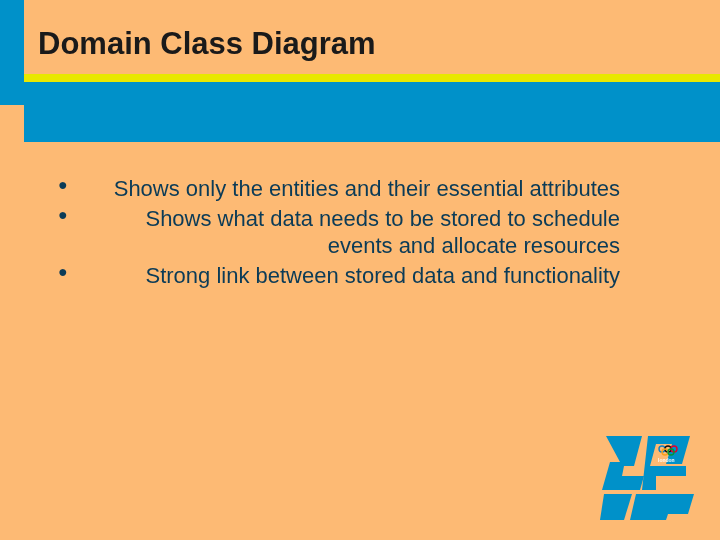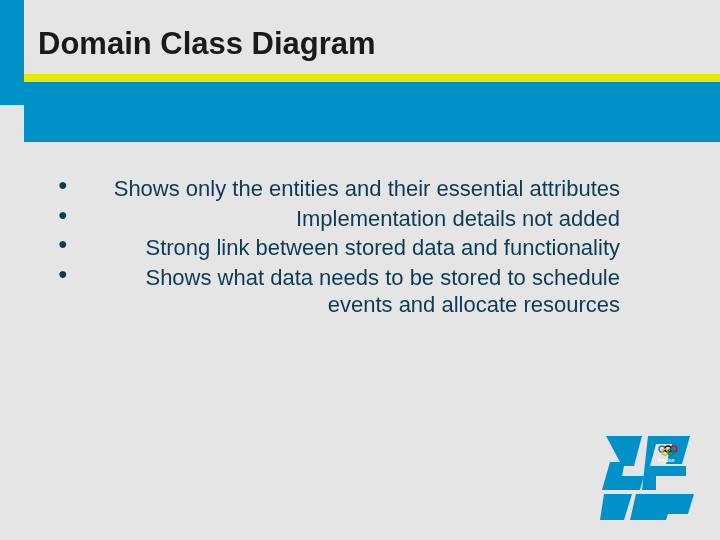--- a/index.html
+++ b/index.html
@@ -8,21 +8,21 @@
     width: 720px;
     height: 540px;
     font-family: Arial, Helvetica, sans-serif;
     background: #ffffff;
     overflow: hidden;
   }
   .slide {
     position: relative;
     width: 720px;
     height: 540px;
-    background: #e5e5e5;
+    background: #fdba74;
   }
   .side-band {
     position: absolute;
     top: 0;
     left: 0;
     width: 24px;
     height: 105px;
     background: #0091c9;
   }
   .title-area {
@@ -99,23 +99,22 @@
   <div class="title-area">
     <h1 class="title">Domain Class Diagram</h1>
   </div>
 
   <div class="yellow-line"></div>
   <div class="blue-band"></div>
 
   <div class="content">
     <ul class="bullets">
       <li>Shows only the entities and their essential attributes</li>
-      <li>Implementation details not added</li>
+      <li>Shows what data needs to be stored to schedule events and allocate resources</li>
       <li>Strong link between stored data and functionality</li>
-      <li>Shows what data needs to be stored to schedule events and allocate resources</li>
     </ul>
   </div>
 
   <div class="logo">
     <svg viewBox="0 0 100 90" width="100" height="90">
 
       <g fill="#0091c9">
         <polygon points="6,4 42,4 34,34 24,34 22,44 44,44 40,58 2,58 10,30 20,30"></polygon>
         <polygon points="48,4 90,4 82,32 66,32 72,12 56,12 50,34 86,34 86,44 56,44 56,58 42,58"></polygon>
         <polygon points="4,62 32,62 24,88 0,88"></polygon>

